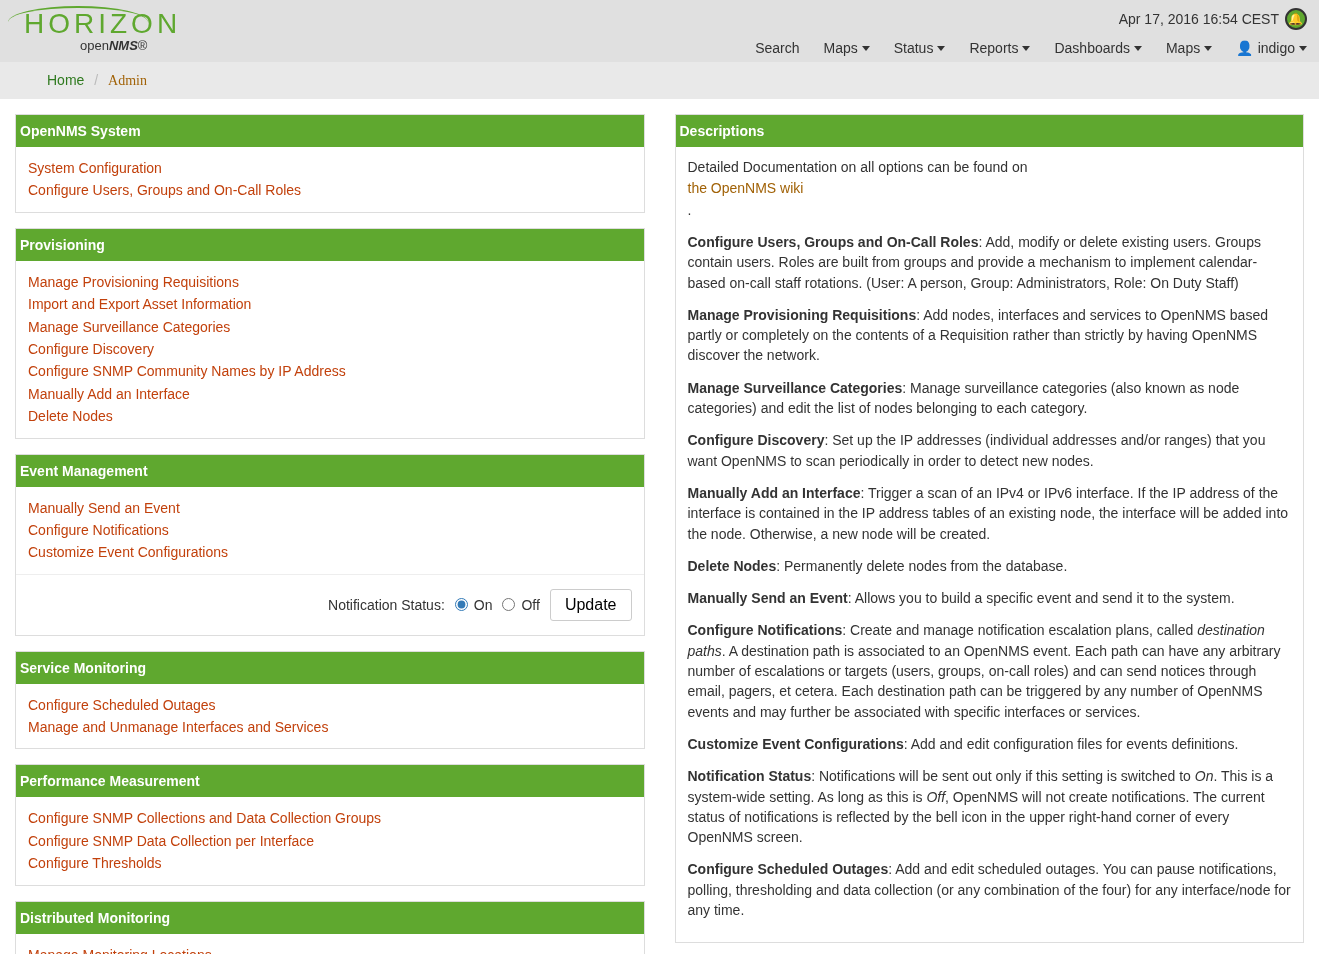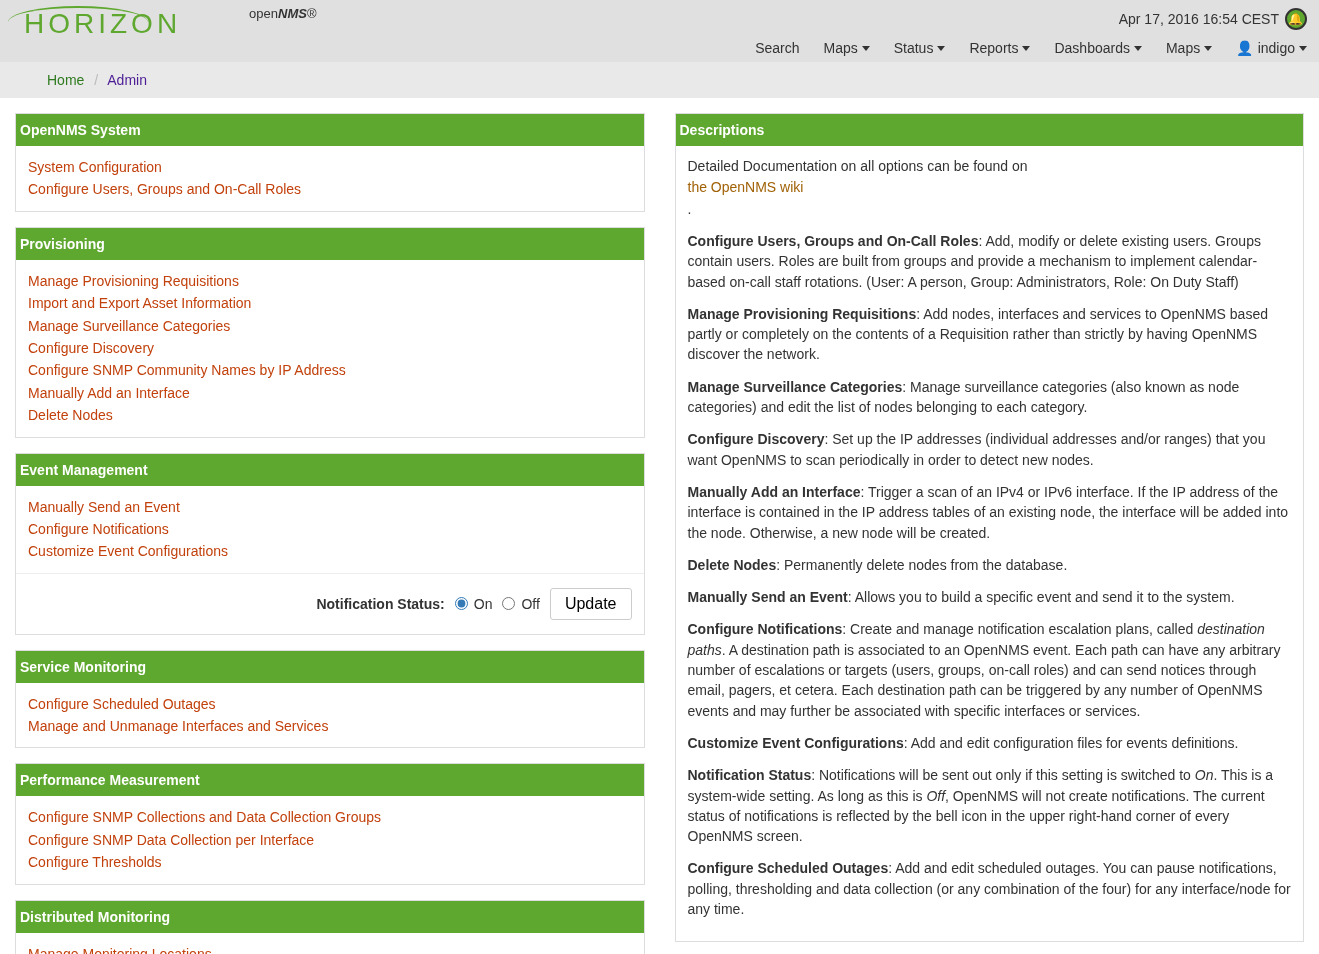--- a/index.html
+++ b/index.html
@@ -1,42 +1,42 @@
 <!DOCTYPE html>
 <html><head>
 <meta charset="utf-8">
 <style>
 * { box-sizing: border-box; margin: 0; padding: 0; }
 body { font-family: "Helvetica Neue", Helvetica, Arial, sans-serif; font-size: 14px; color: #333; background: #fff; }
 .topbar { background: #e0e0e0; padding: 8px 12px 6px 12px; }
 .topbar-row1 { display: flex; justify-content: space-between; align-items: flex-start; }
-.logo-area { display: flex; flex-direction: row; align-items: flex-start; }
+.logo-area { display: flex; flex-direction: column; align-items: flex-start; }
 .logo-main { font-size: 28px; font-weight: 300; letter-spacing: 4px; color: #5fa82f; font-family: Arial, sans-serif; position: relative; padding-left: 12px; }
 .logo-arc { position: absolute; left: -4px; top: -2px; width: 140px; height: 16px; border-top: 2px solid #5fa82f; border-radius: 50% 50% 0 0 / 100% 100% 0 0; }
 .logo-sub { font-size: 13px; color: #333; padding-left: 68px; margin-top: -2px; }
 .logo-sub b { font-weight: bold; font-style: italic; }
 .right-top { text-align: right; }
 .timestamp-row { display: flex; align-items: center; justify-content: flex-end; gap: 6px; font-size: 14px; color: #333; margin-bottom: 10px; }
 .bell-badge { width: 22px; height: 22px; border: 2px solid #333; border-radius: 50%; background: #5fa82f; display: inline-flex; align-items: center; justify-content: center; font-size: 12px; color: #333; }
 .navbar { display: flex; justify-content: flex-end; gap: 24px; font-size: 14px; color: #333; }
 .nav-item { cursor: pointer; display: inline-flex; align-items: center; gap: 4px; }
 .caret { width: 0; height: 0; border-left: 4px solid transparent; border-right: 4px solid transparent; border-top: 5px solid #333; display: inline-block; }
 .user-icon { font-size: 14px; }
 .breadcrumb-bar { background: #e9e9e9; padding: 10px 15px; font-size: 14px; }
 .breadcrumb-bar a { color: #2f7a1f; text-decoration: none; margin-left: 32px; }
 .breadcrumb-sep { color: #bbb; margin: 0 6px; }
-.breadcrumb-current { color: #4c1d95; }
+.breadcrumb-current { color: #a16207; font-family: Liberation Serif, serif; }
 .content { display: flex; gap: 30px; padding: 15px; }
 .col { flex: 1; min-width: 0; }
 .panel { border: 1px solid #ddd; margin-bottom: 15px; }
 .panel-heading { background: #5fa82f; color: #fff; font-weight: bold; padding: 8px 4px; font-size: 14px; }
 .panel-body { padding: 10px 12px; }
 .panel-body a { color: #c2410c; text-decoration: none; display: block; line-height: 1.6; }
 .notif-row { display: flex; justify-content: flex-end; align-items: center; gap: 10px; padding: 14px 12px; border-top: 1px solid #eee; }
-.notif-row label { font-weight: bold; }
+.notif-row label { font-weight: normal; }
 .radio-group { display: inline-flex; align-items: center; gap: 6px; }
 .btn { border: 1px solid #ccc; background: #fff; padding: 6px 14px; border-radius: 3px; cursor: pointer; font-size: 16px; }
 .desc p { margin-bottom: 12px; line-height: 1.45; color: #333; }
 .desc a { color: #a16207; text-decoration: none; }
 .desc em { font-style: italic; }
 input[type=radio] { accent-color: #337ab7; }
 </style>
 </head>
 <body>
 

